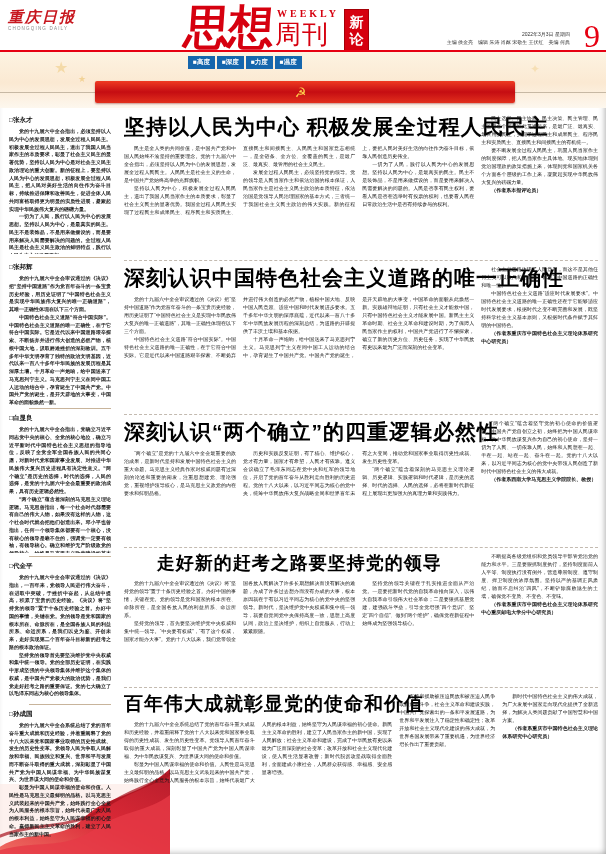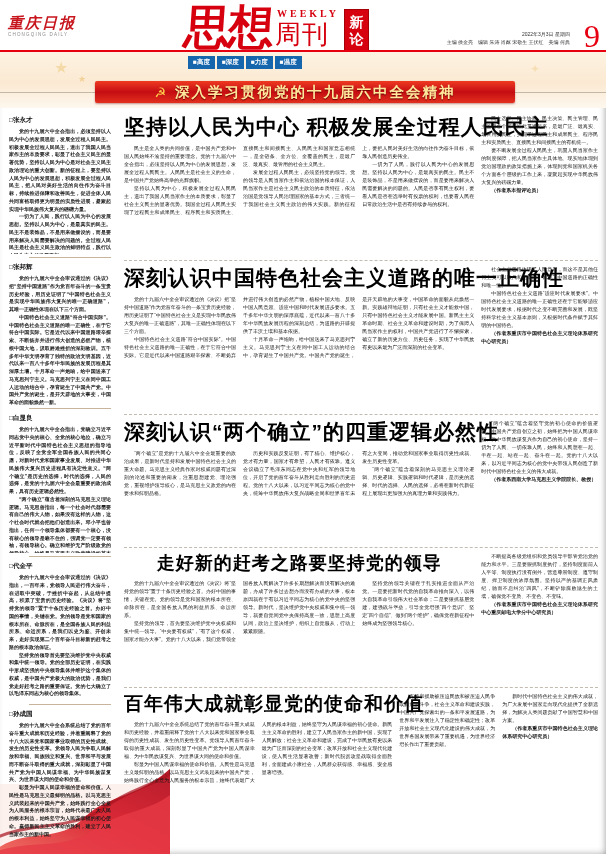--- a/index.html
+++ b/index.html
@@ -2,21 +2,21 @@
 <html><head>
 <meta charset="utf-8">
 <style>
   html,body{margin:0;padding:0;background:#9a9a9a;}
   .page{position:relative;width:606px;height:854px;margin:0 auto;background:#fff;overflow:hidden;
         font-family:"Liberation Sans","DejaVu Sans",sans-serif;
         box-shadow:inset -4px 0 6px -3px rgba(0,0,0,.28), inset 0 -4px 6px -3px rgba(0,0,0,.2);}
   
   .masthead{position:absolute;top:0;left:0;right:0;height:52px;background:#fff;z-index:5;}
   .redline{position:absolute;top:50px;left:0;width:100%;height:2px;background:#e60012;z-index:6;}
-  .logo{position:absolute;left:8px;top:16px;line-height:1;}
+  .logo{position:absolute;left:8px;top:10px;line-height:1;}
   .logo-cn{color:#c7161e;font-size:15px;font-weight:700;font-style:italic;letter-spacing:2px;
            font-family:"Liberation Serif","DejaVu Serif",serif;}
   .logo-en{color:#8a8a8a;font-size:4.5px;letter-spacing:1.2px;margin-top:2px;}
   .title-block{position:absolute;left:184px;top:4px;display:flex;align-items:flex-start;z-index:7;}
   .title-main{color:#d6000f;font-size:46px;font-weight:900;line-height:48px;letter-spacing:-2px;
               font-family:"Liberation Serif","DejaVu Serif",serif;transform:skewX(-4deg);}
   .title-right{display:flex;flex-direction:column;margin-left:3px;}
   .weekly{color:#d6000f;font-size:10px;font-weight:700;letter-spacing:3px;margin:4px 0 1px 2px;
           font-family:"Liberation Serif","DejaVu Serif",serif;text-align:center;}
   .title-sub{color:#d6000f;font-size:26px;font-weight:400;line-height:28px;letter-spacing:1px;}
@@ -106,21 +106,20 @@
     <span class="tab">■温度</span>
   </div>
 
   <div class="topstrip">
     <div class="strip-rule"></div>
     <span class="star s1">★</span>
     <span class="star s2">★</span>
     <span class="star s3">✦</span>
     <div class="banner">
       <span class="emblem">☭</span>
-      <span class="banner-text">深入学习贯彻党的十九届六中全会精神</span>
     </div>
   </div>
 
   <div class="content">
 
     <aside class="sidebar">
       <section class="digest d1">
         <div class="digest-author">□张永才</div>
         <div class="digest-text">
             <p>党的十九届六中全会指出，必须坚持以人民为中心的发展思想，发展全过程人民民主。积极发展全过程人民民主，道出了我国人民当家作主的本质要求，彰显了社会主义民主的显著优势，坚持以人民为中心是对社会主义民主政治理论的重大创新。新的征程上，要坚持以人民为中心的发展思想，积极发展全过程人民民主，把人民对美好生活的向往作为奋斗目标，持续推进保障和改善民生，促进全体人民共同富裕取得更为明显的实质性进展，凝聚起实现中华民族伟大复兴的磅礴力量。</p>

